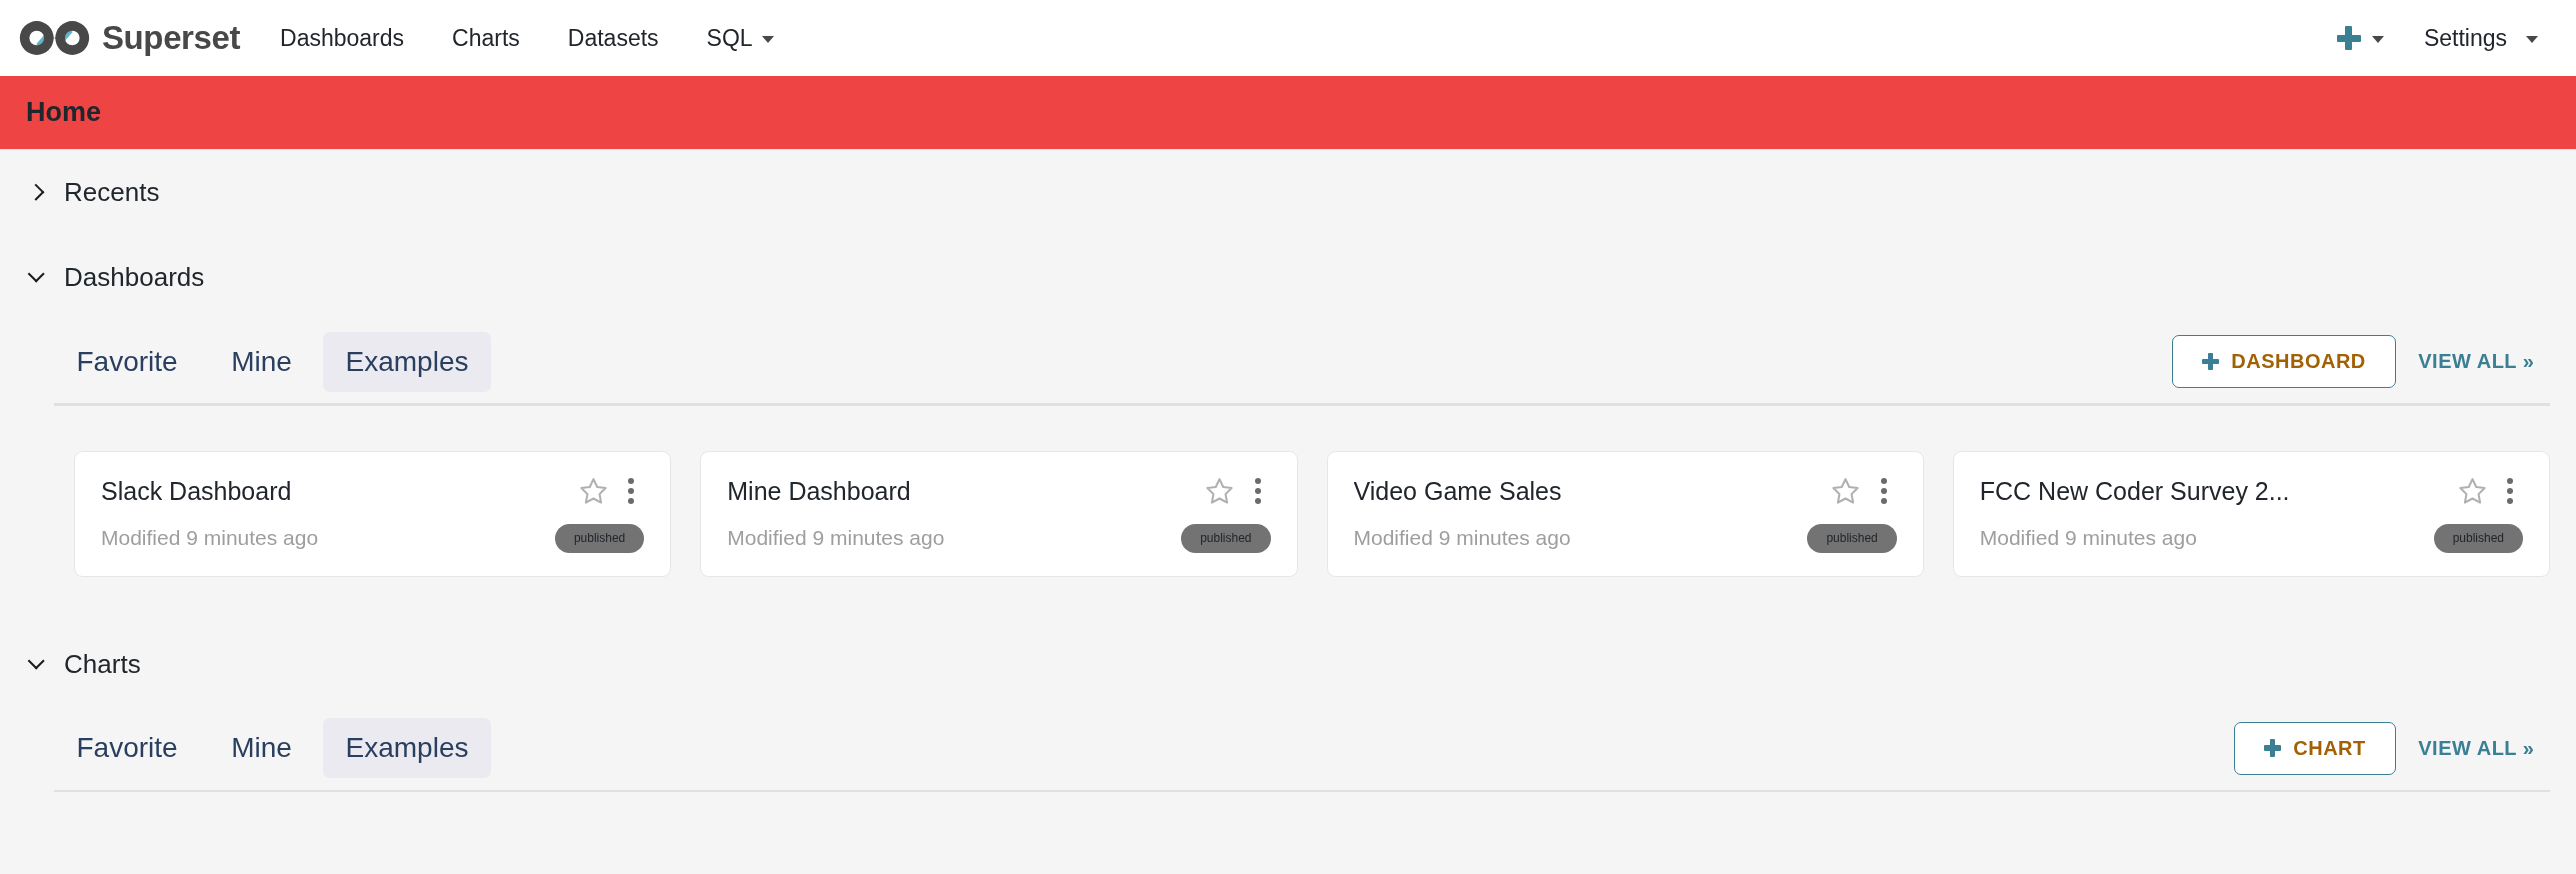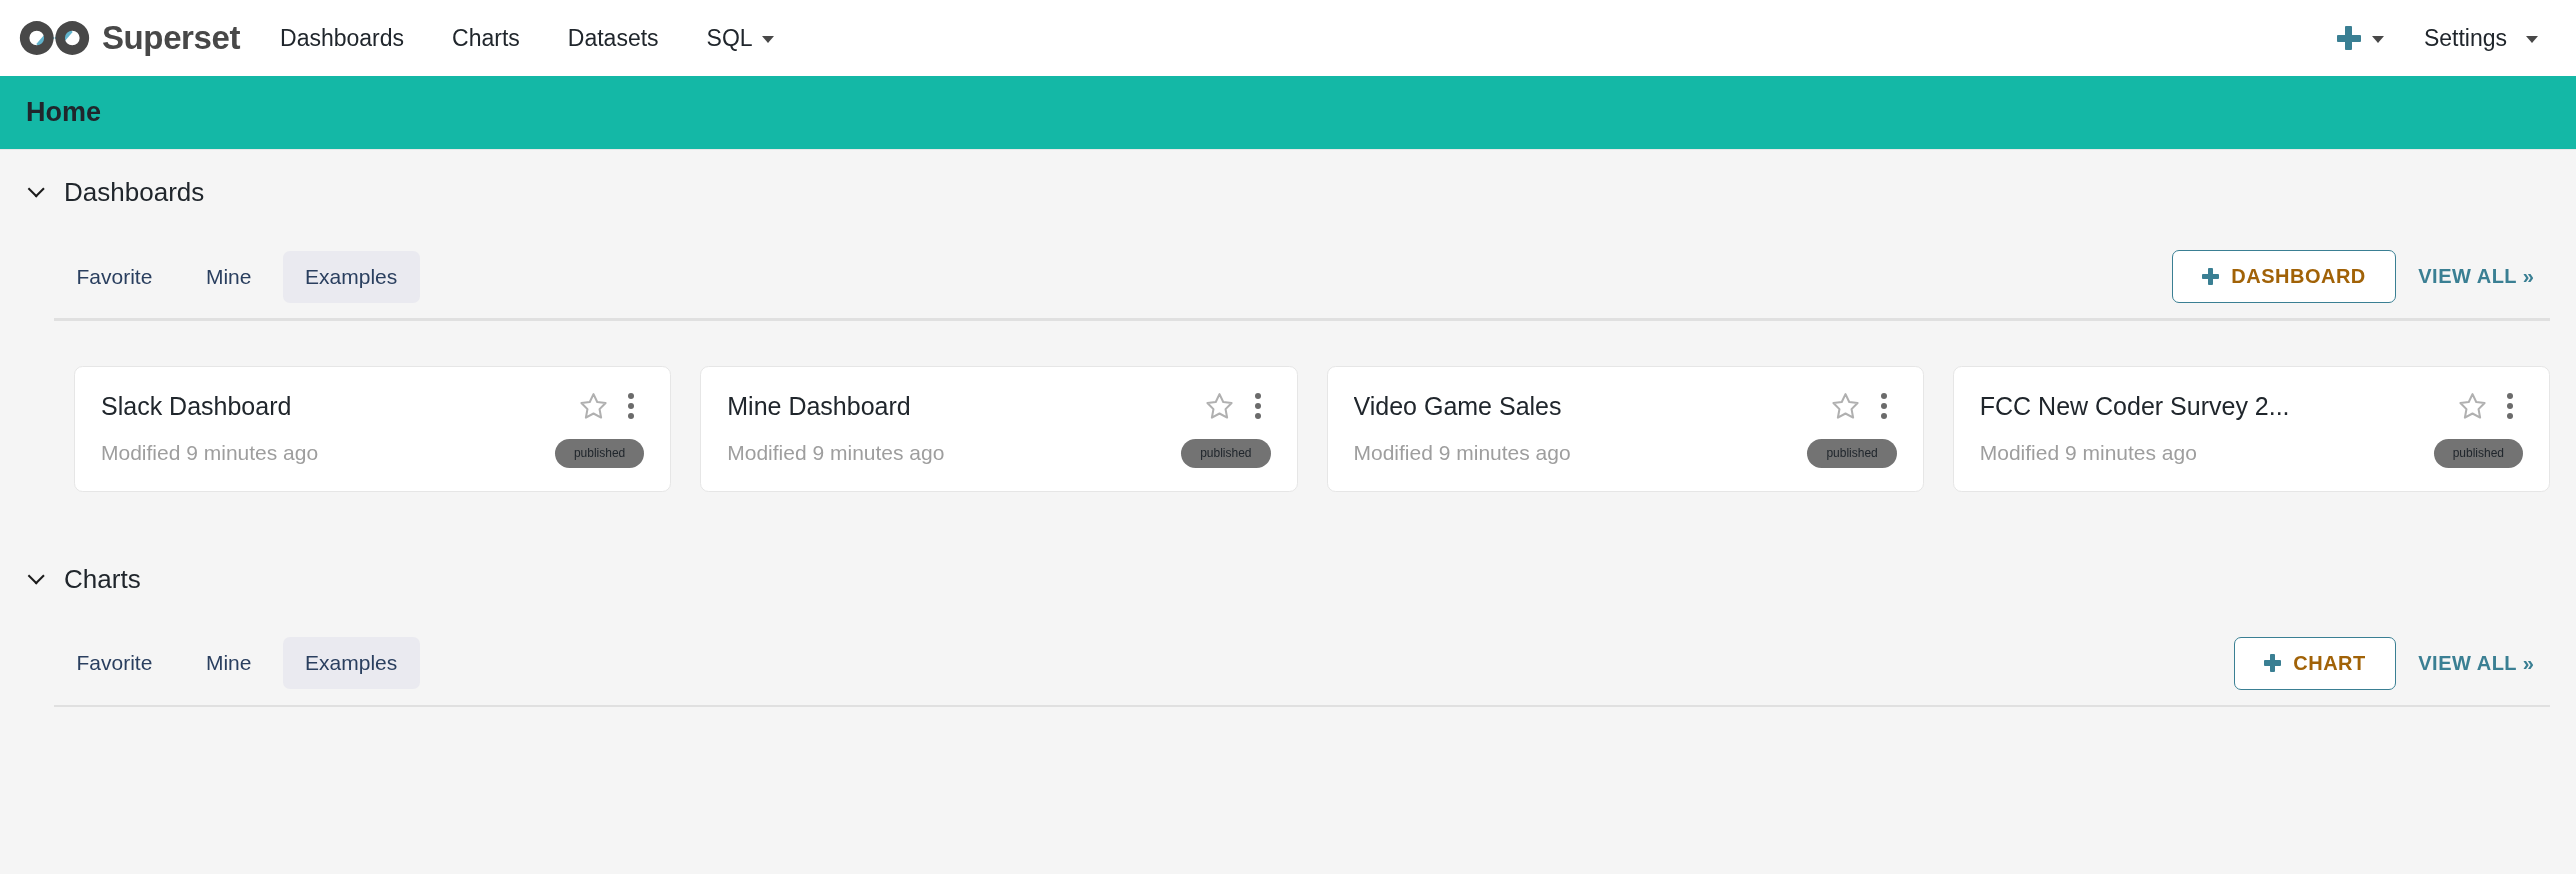--- a/index.html
+++ b/index.html
@@ -104,21 +104,21 @@
     display: flex;
     align-items: center;
     gap: 19px;
     font-size: 23px;
     color: #20262c;
     cursor: pointer;
   }
 
   
   .page-title-bar {
-    background: #14b8a6;
+    background: #ef4444;
     height: 74px;
     display: flex;
     align-items: center;
     padding: 0 26px;
     border-bottom: 0.9px solid #e8e8e8;
   }
 
   .page-title {
     font-size: 27px;
     font-weight: bold;
@@ -167,21 +167,21 @@
   .tab-row {
     display: flex;
     align-items: center;
     position: relative;
     height: 83px;
   }
 
   .tabs { display: flex; align-items: center; gap: 8.6px; }
 
   .tab {
-    font-size: 21px;
+    font-size: 28px;
     color: #2a3f5f;
     padding: 14px 22.5px;
     border-radius: 7px;
     cursor: pointer;
     white-space: nowrap;
   }
   .tab.active { background: #eaeaf0; }
 
   .actions {
     margin-left: auto;
@@ -362,20 +362,24 @@
     </div>
   </div>
 </div>
 
 <div class="page-title-bar">
   <div class="page-title">Home</div>
 </div>
 
 <div class="content">
 
+  <div class="section-header">
+    <span class="chevron right"></span>
+    <span class="section-title">Recents</span>
+  </div>
 
   <div class="section-header">
     <span class="chevron down"></span>
     <span class="section-title">Dashboards</span>
   </div>
 
   <div class="panel">
     <div class="tab-row">
       <div class="tabs">
         <div class="tab">Favorite</div>

